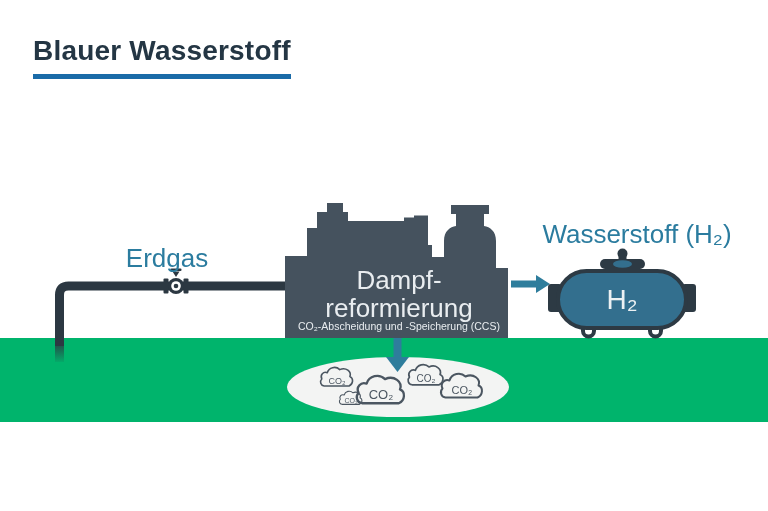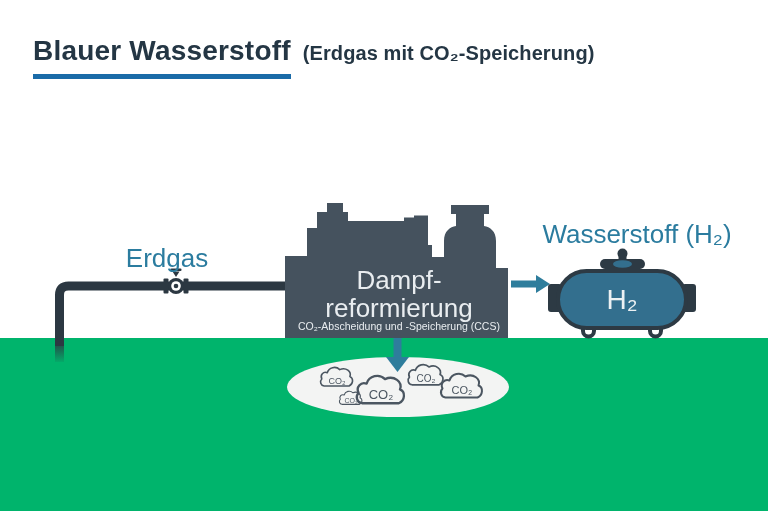--- a/index.html
+++ b/index.html
@@ -1,17 +1,17 @@
 <!DOCTYPE html>
 <html><head>
 <meta charset="utf-8">
 <style>
   html,body{margin:0;padding:0;background:#fff;}
   .canvas{
-    position:relative;width:768px;height:511px;overflow:hidden;background:#ffffff;
+    position:relative;width:768px;height:422px;overflow:hidden;background:#ffffff;
     font-family:"Liberation Sans", sans-serif;
   }
   .header{
     position:absolute;left:33px;top:36px;display:flex;align-items:baseline;z-index:3;
   }
   .header h1{
     margin:0;font-size:28px;font-weight:700;color:#243644;line-height:1.1;
     border-bottom:5px solid #1a6ba8;padding-bottom:7px;letter-spacing:0.2px;
   }
   .header .subtitle{
@@ -20,21 +20,20 @@
   svg{position:absolute;left:0;top:0;}
   text{font-family:"Liberation Sans", sans-serif;}
 </style>
 </head>
 <body>
 
 <div class="canvas">
 
   <div class="header">
     <h1>Blauer Wasserstoff</h1>
-    <span class="subtitle">(Erdgas mit CO₂-Speicherung)</span>
   </div>
 
   <svg width="768" height="511" viewBox="0 0 768 511">
     <defs>
       <linearGradient id="pipeFade" gradientUnits="userSpaceOnUse" x1="0" y1="364" x2="0" y2="340">
         <stop offset="0" stop-color="#2c3842" stop-opacity="0"></stop>
         <stop offset="1" stop-color="#2c3842" stop-opacity="1"></stop>
       </linearGradient>
       <path id="cloud-shape" d="M -16.5,11.5 C -21,11 -22.5,5.5 -19.5,2.5 C -22,-2.5 -17.5,-7.5 -12.5,-5.5 C -10.5,-12.5 -1.5,-14.5 3.5,-9.5 C 11.5,-13 19,-7 16.5,-0.5 C 21.5,1.5 21,9 15.5,11.5 Z"></path>
     </defs>

